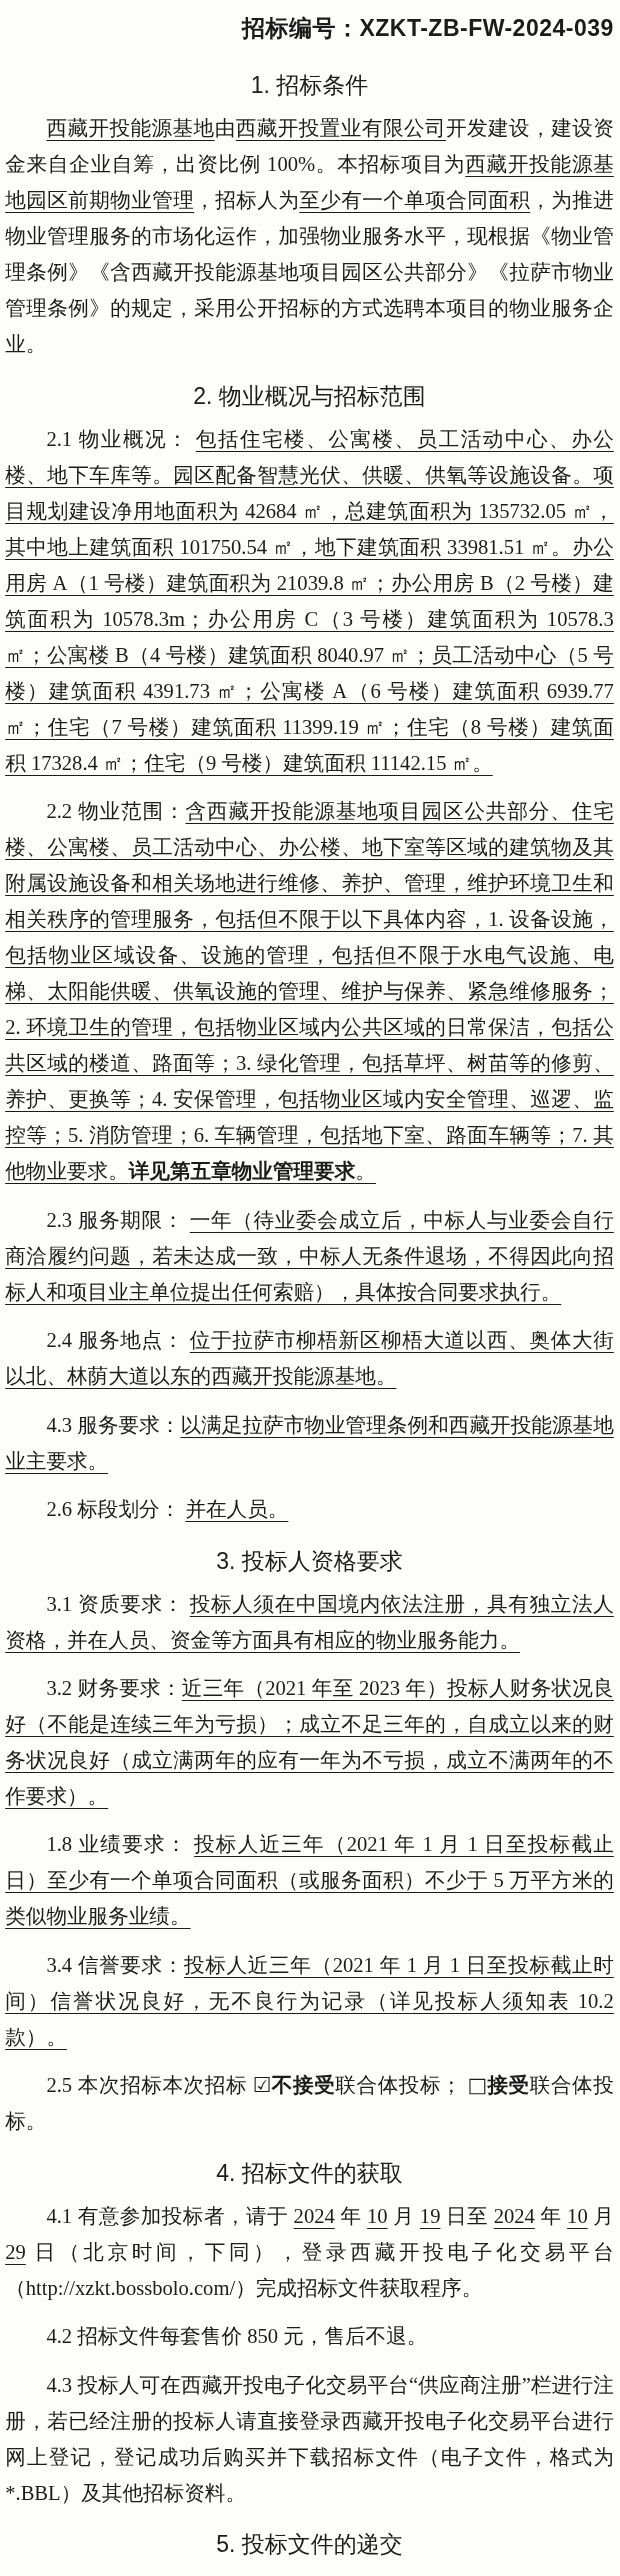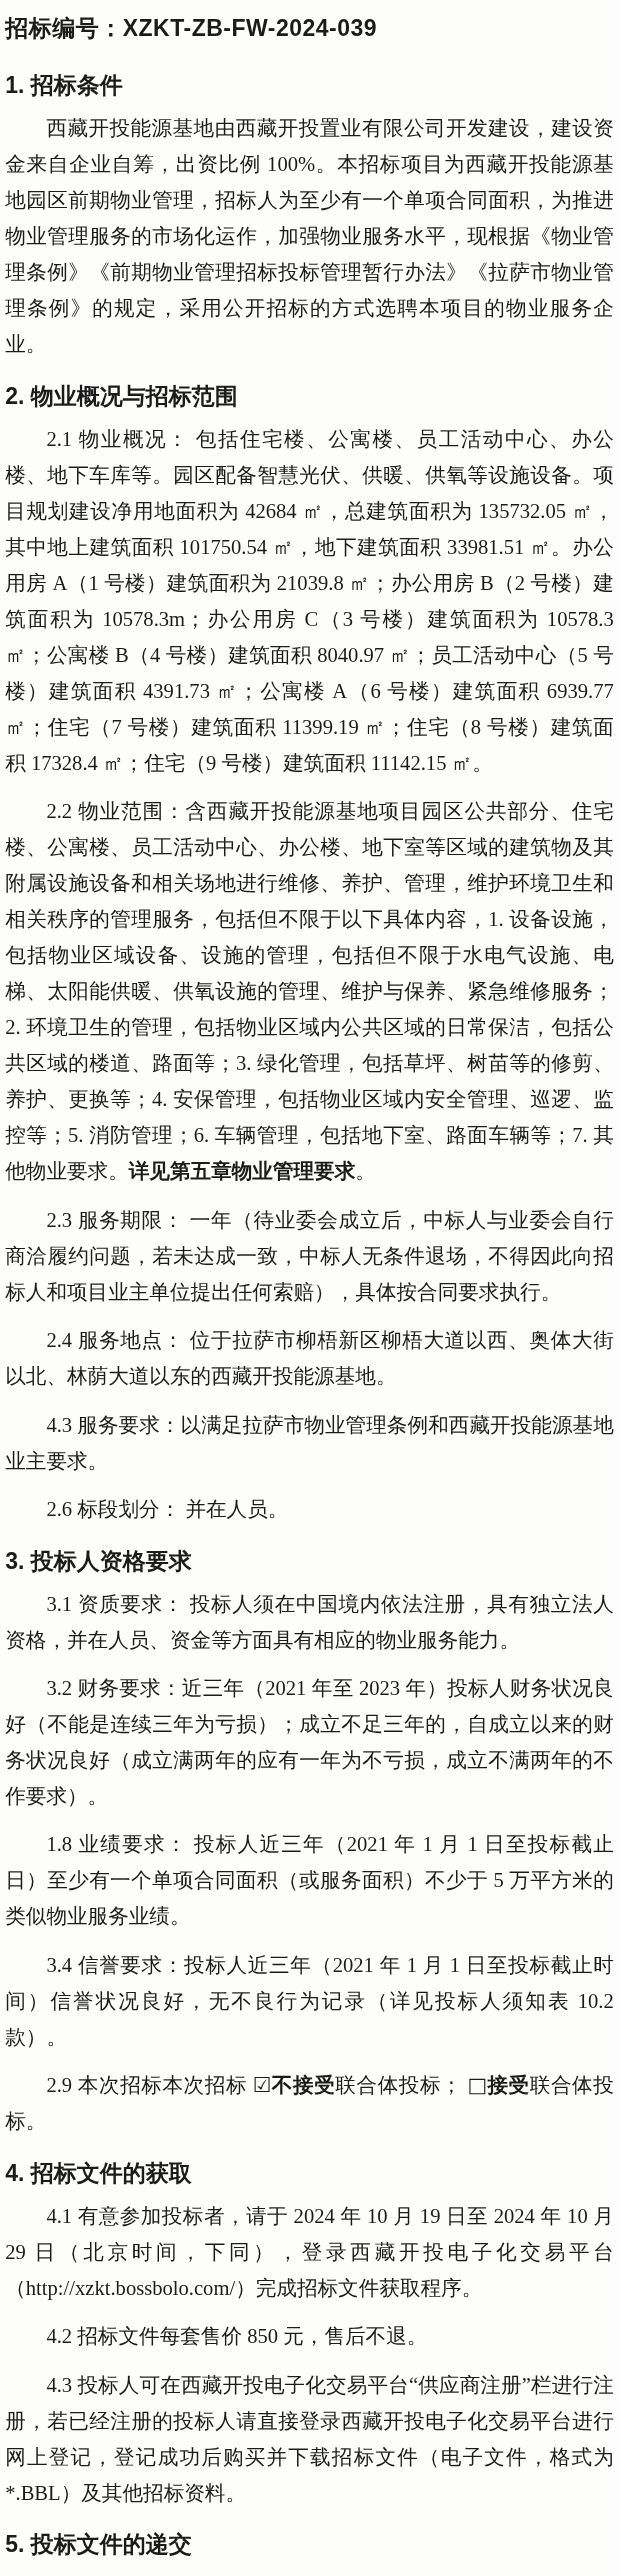--- a/index.html
+++ b/index.html
@@ -7,74 +7,76 @@
     position:relative;
     width:620px;height:3873px;
     margin:0 auto;
     background:#fdfdfc;
     color:#1b1b1b;
     font-family:"Liberation Serif","DejaVu Serif",serif;
     overflow:hidden;
   }
   .inner{padding:8.2px 6.2px 0 5.2px;}
   .doc-header{
-    text-align:left;
+    text-align:right;
     font-family:"Liberation Sans","DejaVu Sans",sans-serif;
     font-weight:700;
     font-size:23px;
     letter-spacing:0.5px;
     margin:5.2px 0 27px 0;
   }
   .sec-h{
     font-family:"Liberation Sans","DejaVu Sans",sans-serif;
-    font-weight:700;
+    font-weight:400;
     font-size:23px;
     margin:19.6px 0 10.3px 0;
     line-height:1.25;
+    text-align:center;
   }
   .para{
     font-size:20.6px;
     line-height:36px;
     text-align:justify;
     text-indent:2em;
     margin:0 0 12.4px 0;
   }
   .u{
+    text-decoration:underline;
     text-decoration-thickness:1.3px;
     text-underline-offset:4.6px;
     margin-top:16px;
   }
   .b{font-weight:700;}
   .box-glyph{font-family:"DejaVu Sans",sans-serif;}
 </style>
 </head>
 <body>
 
 <div class="page">
   <div class="inner">
     <div class="doc-header">
       <span>招标编号：</span><span>XZKT-ZB-FW-2024-039</span>
     </div>
 
     <main>
         <h2 class="sec-h">1. 招标条件</h2>
-        <p class="para"><span class="u">西藏开投能源基地</span><span>由</span><span class="u">西藏开投置业有限公司</span><span>开发建设，建设资金来自企业自筹，出资比例 100%。本招标项目为</span><span class="u">西藏开投能源基地园区前期物业管理</span><span>，招标人为</span><span class="u">至少有一个单项合同面积</span><span>，为推进物业管理服务的市场化运作，加强物业服务水平，现根据《物业管理条例》《前期物业管理招标投标管理暂行办法》《拉萨市物业管理条例》的规定，采用公开招标的方式选聘本项目的物业服务企业。</span></p>
+        <p class="para"><span class="u">西藏开投能源基地</span><span>由</span><span class="u">西藏开投置业有限公司</span><span>开发建设，建设资金来自企业自筹，出资比例 100%。本招标项目为</span><span class="u">西藏开投能源基地园区前期物业管理</span><span>，招标人为</span><span class="u">至少有一个单项合同面积</span><span>，为推进物业管理服务的市场化运作，加强物业服务水平，现根据《物业管理条例》《含西藏开投能源基地项目园区公共部分》《拉萨市物业管理条例》的规定，采用公开招标的方式选聘本项目的物业服务企业。</span></p>
         <h2 class="sec-h">2. 物业概况与招标范围</h2>
         <p class="para"><span>2.1 物业概况： </span><span class="u">包括住宅楼、公寓楼、员工活动中心、办公楼、地下车库等。园区配备智慧光伏、供暖、供氧等设施设备。项目规划建设净用地面积为 42684 ㎡，总建筑面积为 135732.05 ㎡，其中地上建筑面积 101750.54 ㎡，地下建筑面积 33981.51 ㎡。办公用房 A（1 号楼）建筑面积为 21039.8 ㎡；办公用房 B（2 号楼）建筑面积为 10578.3m；办公用房 C（3 号楼）建筑面积为 10578.3 ㎡；公寓楼 B（4 号楼）建筑面积 8040.97 ㎡；员工活动中心（5 号楼）建筑面积 4391.73 ㎡；公寓楼 A（6 号楼）建筑面积 6939.77 ㎡；住宅（7 号楼）建筑面积 11399.19 ㎡；住宅（8 号楼）建筑面积 17328.4 ㎡；住宅（9 号楼）建筑面积 11142.15 ㎡。</span></p>
         <p class="para"><span>2.2 物业范围：</span><span class="u">含西藏开投能源基地项目园区公共部分、住宅楼、公寓楼、员工活动中心、办公楼、地下室等区域的建筑物及其附属设施设备和相关场地进行维修、养护、管理，维护环境卫生和相关秩序的管理服务，包括但不限于以下具体内容，1. 设备设施，包括物业区域设备、设施的管理，包括但不限于水电气设施、电梯、太阳能供暖、供氧设施的管理、维护与保养、紧急维修服务；2. 环境卫生的管理，包括物业区域内公共区域的日常保洁，包括公共区域的楼道、路面等；3. 绿化管理，包括草坪、树苗等的修剪、养护、更换等；4. 安保管理，包括物业区域内安全管理、巡逻、监控等；5. 消防管理；6. 车辆管理，包括地下室、路面车辆等；7. 其他物业要求。</span><span class="u b">详见第五章物业管理要求</span><span class="u">。</span></p>
         <p class="para"><span>2.3 服务期限： </span><span class="u">一年（待业委会成立后，中标人与业委会自行商洽履约问题，若未达成一致，中标人无条件退场，不得因此向招标人和项目业主单位提出任何索赔），具体按合同要求执行。</span></p>
         <p class="para"><span>2.4 服务地点： </span><span class="u">位于拉萨市柳梧新区柳梧大道以西、奥体大街以北、林荫大道以东的西藏开投能源基地。</span></p>
         <p class="para"><span>4.3 服务要求：</span><span class="u">以满足拉萨市物业管理条例和西藏开投能源基地业主要求。</span></p>
         <p class="para"><span>2.6 标段划分： </span><span class="u">并在人员。</span></p>
         <h2 class="sec-h">3. 投标人资格要求</h2>
         <p class="para"><span>3.1 资质要求： </span><span class="u">投标人须在中国境内依法注册，具有独立法人资格，并在人员、资金等方面具有相应的物业服务能力。</span></p>
         <p class="para"><span>3.2 财务要求：</span><span class="u">近三年（2021 年至 2023 年）投标人财务状况良好（不能是连续三年为亏损）；成立不足三年的，自成立以来的财务状况良好（成立满两年的应有一年为不亏损，成立不满两年的不作要求）。</span></p>
         <p class="para"><span>1.8 业绩要求： </span><span class="u">投标人近三年（2021 年 1 月 1 日至投标截止日）至少有一个单项合同面积（或服务面积）不少于 5 万平方米的类似物业服务业绩。</span></p>
         <p class="para"><span>3.4 信誉要求：</span><span class="u">投标人近三年（2021 年 1 月 1 日至投标截止时间）信誉状况良好，无不良行为记录（详见投标人须知表 10.2 款）。</span></p>
-        <p class="para"><span>2.9 本次招标本次招标 </span><span class="b box-glyph">☑</span><span class="b">不接受</span><span>联合体投标； </span><span class="b box-glyph">□</span><span class="b">接受</span><span>联合体投标。</span></p>
+        <p class="para"><span>2.5 本次招标本次招标 </span><span class="b box-glyph">☑</span><span class="b">不接受</span><span>联合体投标； </span><span class="b box-glyph">□</span><span class="b">接受</span><span>联合体投标。</span></p>
         <h2 class="sec-h">4. 招标文件的获取</h2>
         <p class="para"><span>4.1 有意参加投标者，请于 </span><span class="u">2024</span><span> 年 </span><span class="u">10</span><span> 月 </span><span class="u">19</span><span> 日至 </span><span class="u">2024</span><span> 年 </span><span class="u">10</span><span> 月 </span><span class="u">29</span><span> 日（北京时间，下同），登录西藏开投电子化交易平台（http://xzkt.bossbolo.com/）完成招标文件获取程序。</span></p>
         <p class="para"><span>4.2 招标文件每套售价 850 元，售后不退。</span></p>
         <p class="para"><span>4.3 投标人可在西藏开投电子化交易平台“供应商注册”栏进行注册，若已经注册的投标人请直接登录西藏开投电子化交易平台进行网上登记，登记成功后购买并下载招标文件（电子文件，格式为*.BBL）及其他招标资料。</span></p>
         <h2 class="sec-h">5. 投标文件的递交</h2>
         <p class="para"></p>
       </main>
   </div>
 
 </div>

